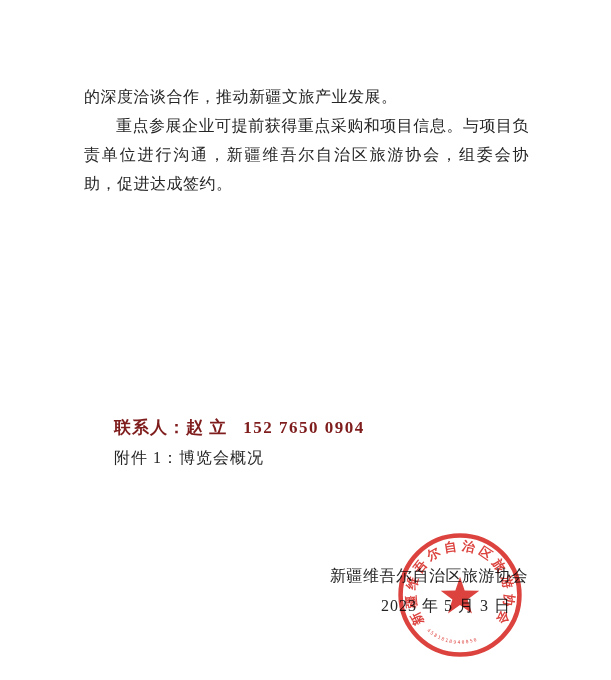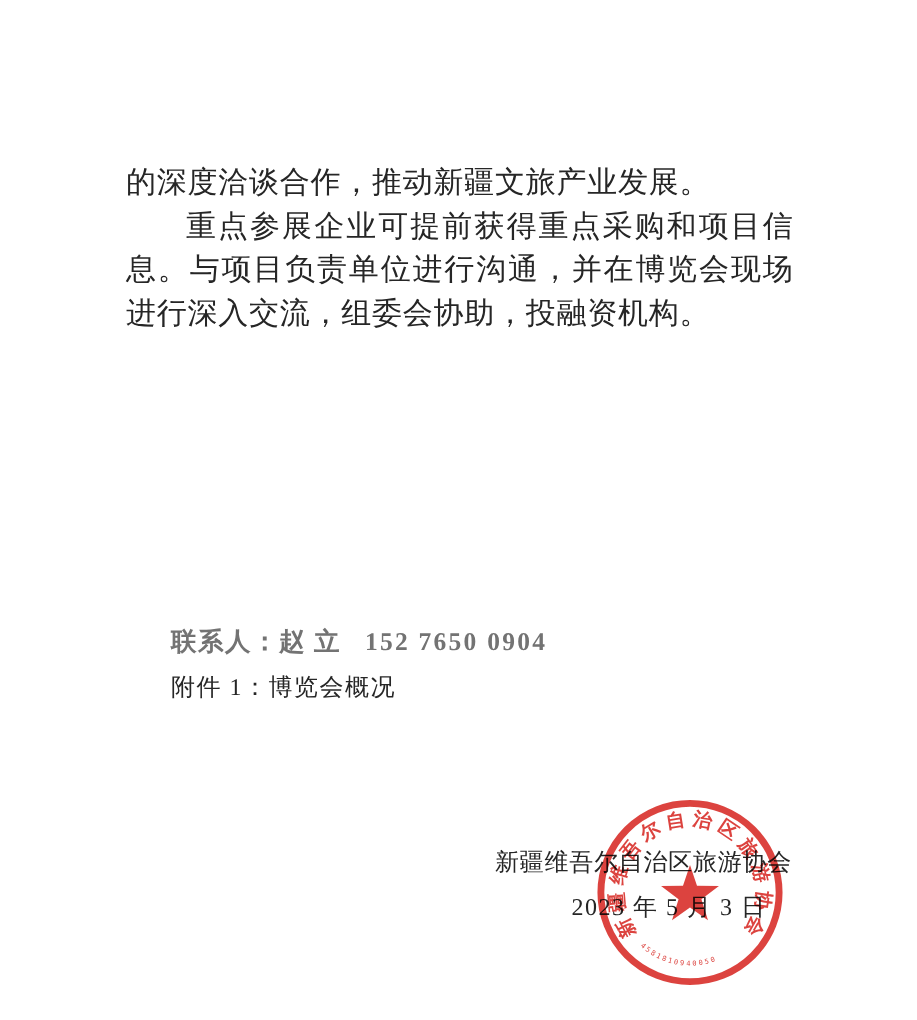--- a/index.html
+++ b/index.html
@@ -12,43 +12,43 @@
     width: 611px;
     height: 680px;
     background: #ffffff;
     overflow: hidden;
     font-family: "Liberation Serif", "DejaVu Serif", serif;
     color: #262626;
   }
   .body-text {
     position: absolute;
     left: 84px;
-    top: 108px;
+    top: 82px;
     width: 445px;
-    font-size: 20px;
+    font-size: 16px;
     line-height: 29px;
     letter-spacing: 0.5px;
     text-align: justify;
     text-justify: inter-ideograph;
   }
   .body-text p {
     margin: 0;
   }
   .body-text p.indent {
     text-indent: 2em;
   }
   .contact-line {
     position: absolute;
     left: 114px;
     top: 416px;
     font-size: 17px;
     font-weight: bold;
     letter-spacing: 1px;
     white-space: nowrap;
-    color: #737373;
+    color: #7f1d1d;
   }
   .contact-line .phone {
     margin-left: 16px;
     letter-spacing: 1.5px;
   }
   .attachment-line {
     position: absolute;
     left: 114px;
     top: 448px;
     font-size: 16px;
@@ -84,21 +84,21 @@
     pointer-events: none;
   }
 </style>
 </head>
 <body>
 
 <div class="page">
 
   <div class="body-text">
     <p>的深度洽谈合作，推动新疆文旅产业发展。</p>
-    <p class="indent">重点参展企业可提前获得重点采购和项目信息。与项目负责单位进行沟通，并在博览会现场进行深入交流，组委会协助，投融资机构。</p>
+    <p class="indent">重点参展企业可提前获得重点采购和项目信息。与项目负责单位进行沟通，新疆维吾尔自治区旅游协会，组委会协助，促进达成签约。</p>
   </div>
 
   <div class="contact-line">
     <span>联系人：赵 立</span><span class="phone">152 7650 0904</span>
   </div>
 
   <div class="attachment-line">附件 1：博览会概况</div>
 
   <div class="signature-block">
     <div class="sig-org">新疆维吾尔自治区旅游协会</div>

